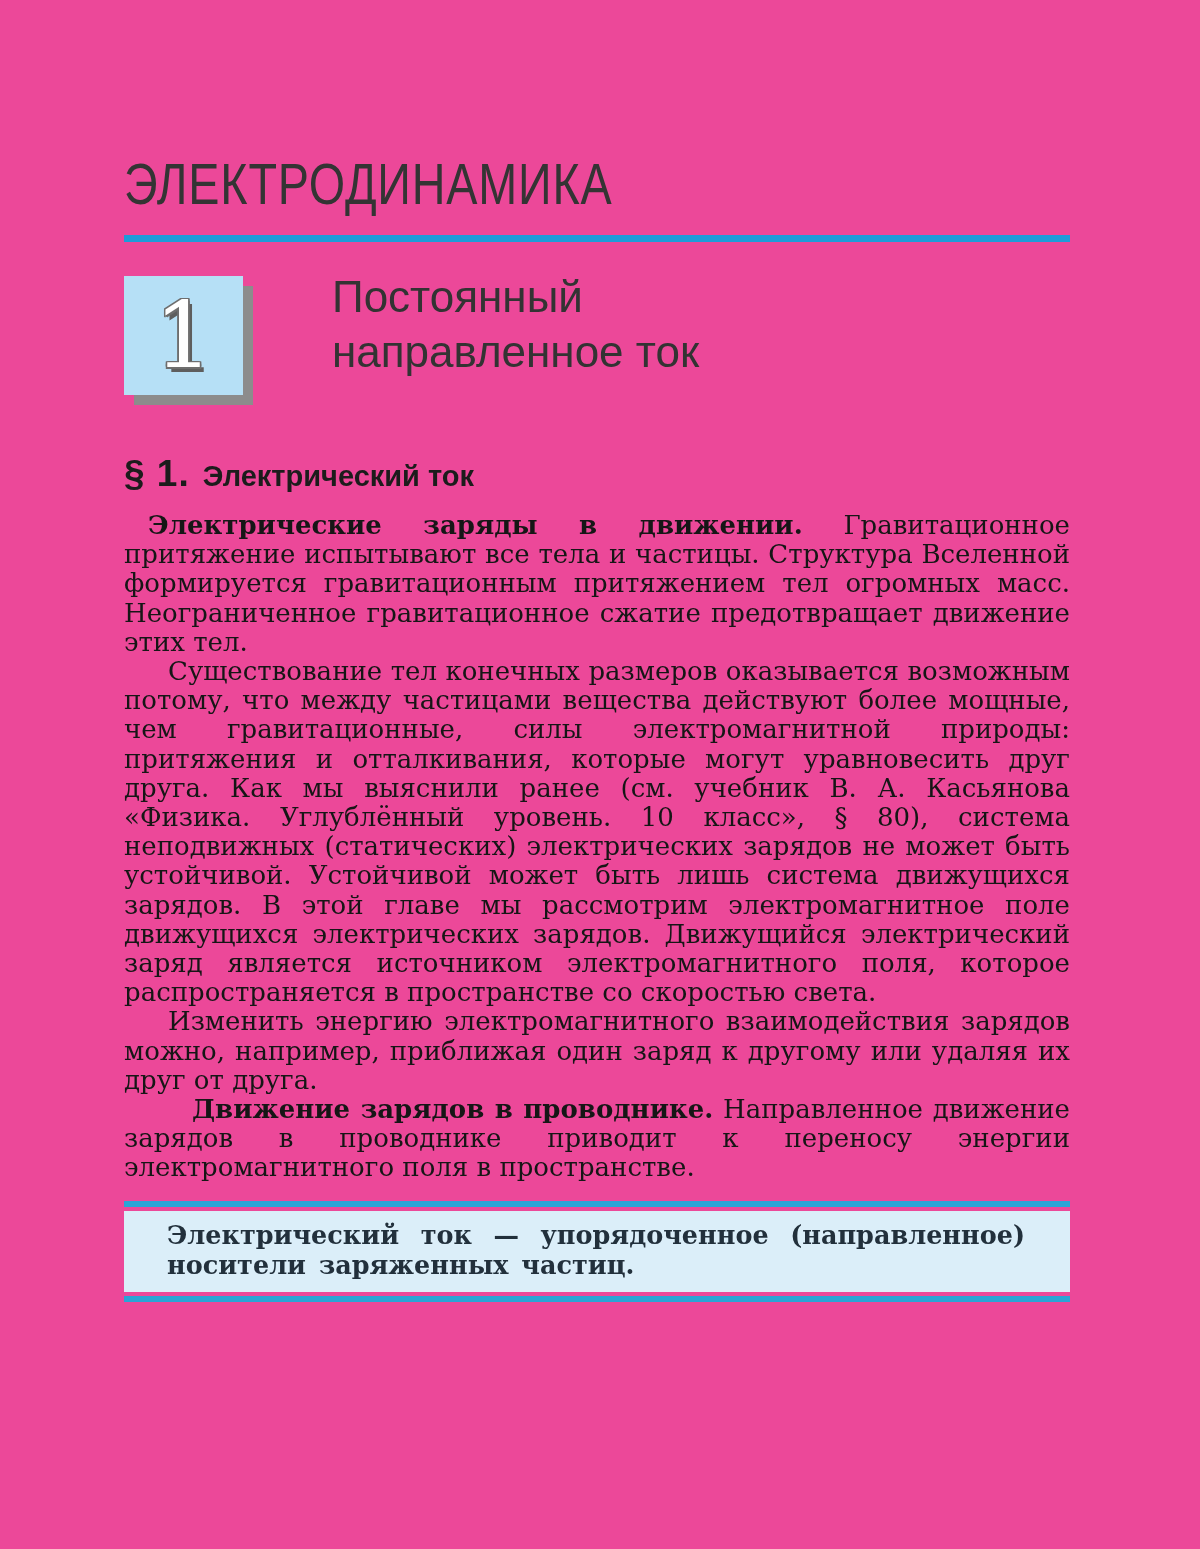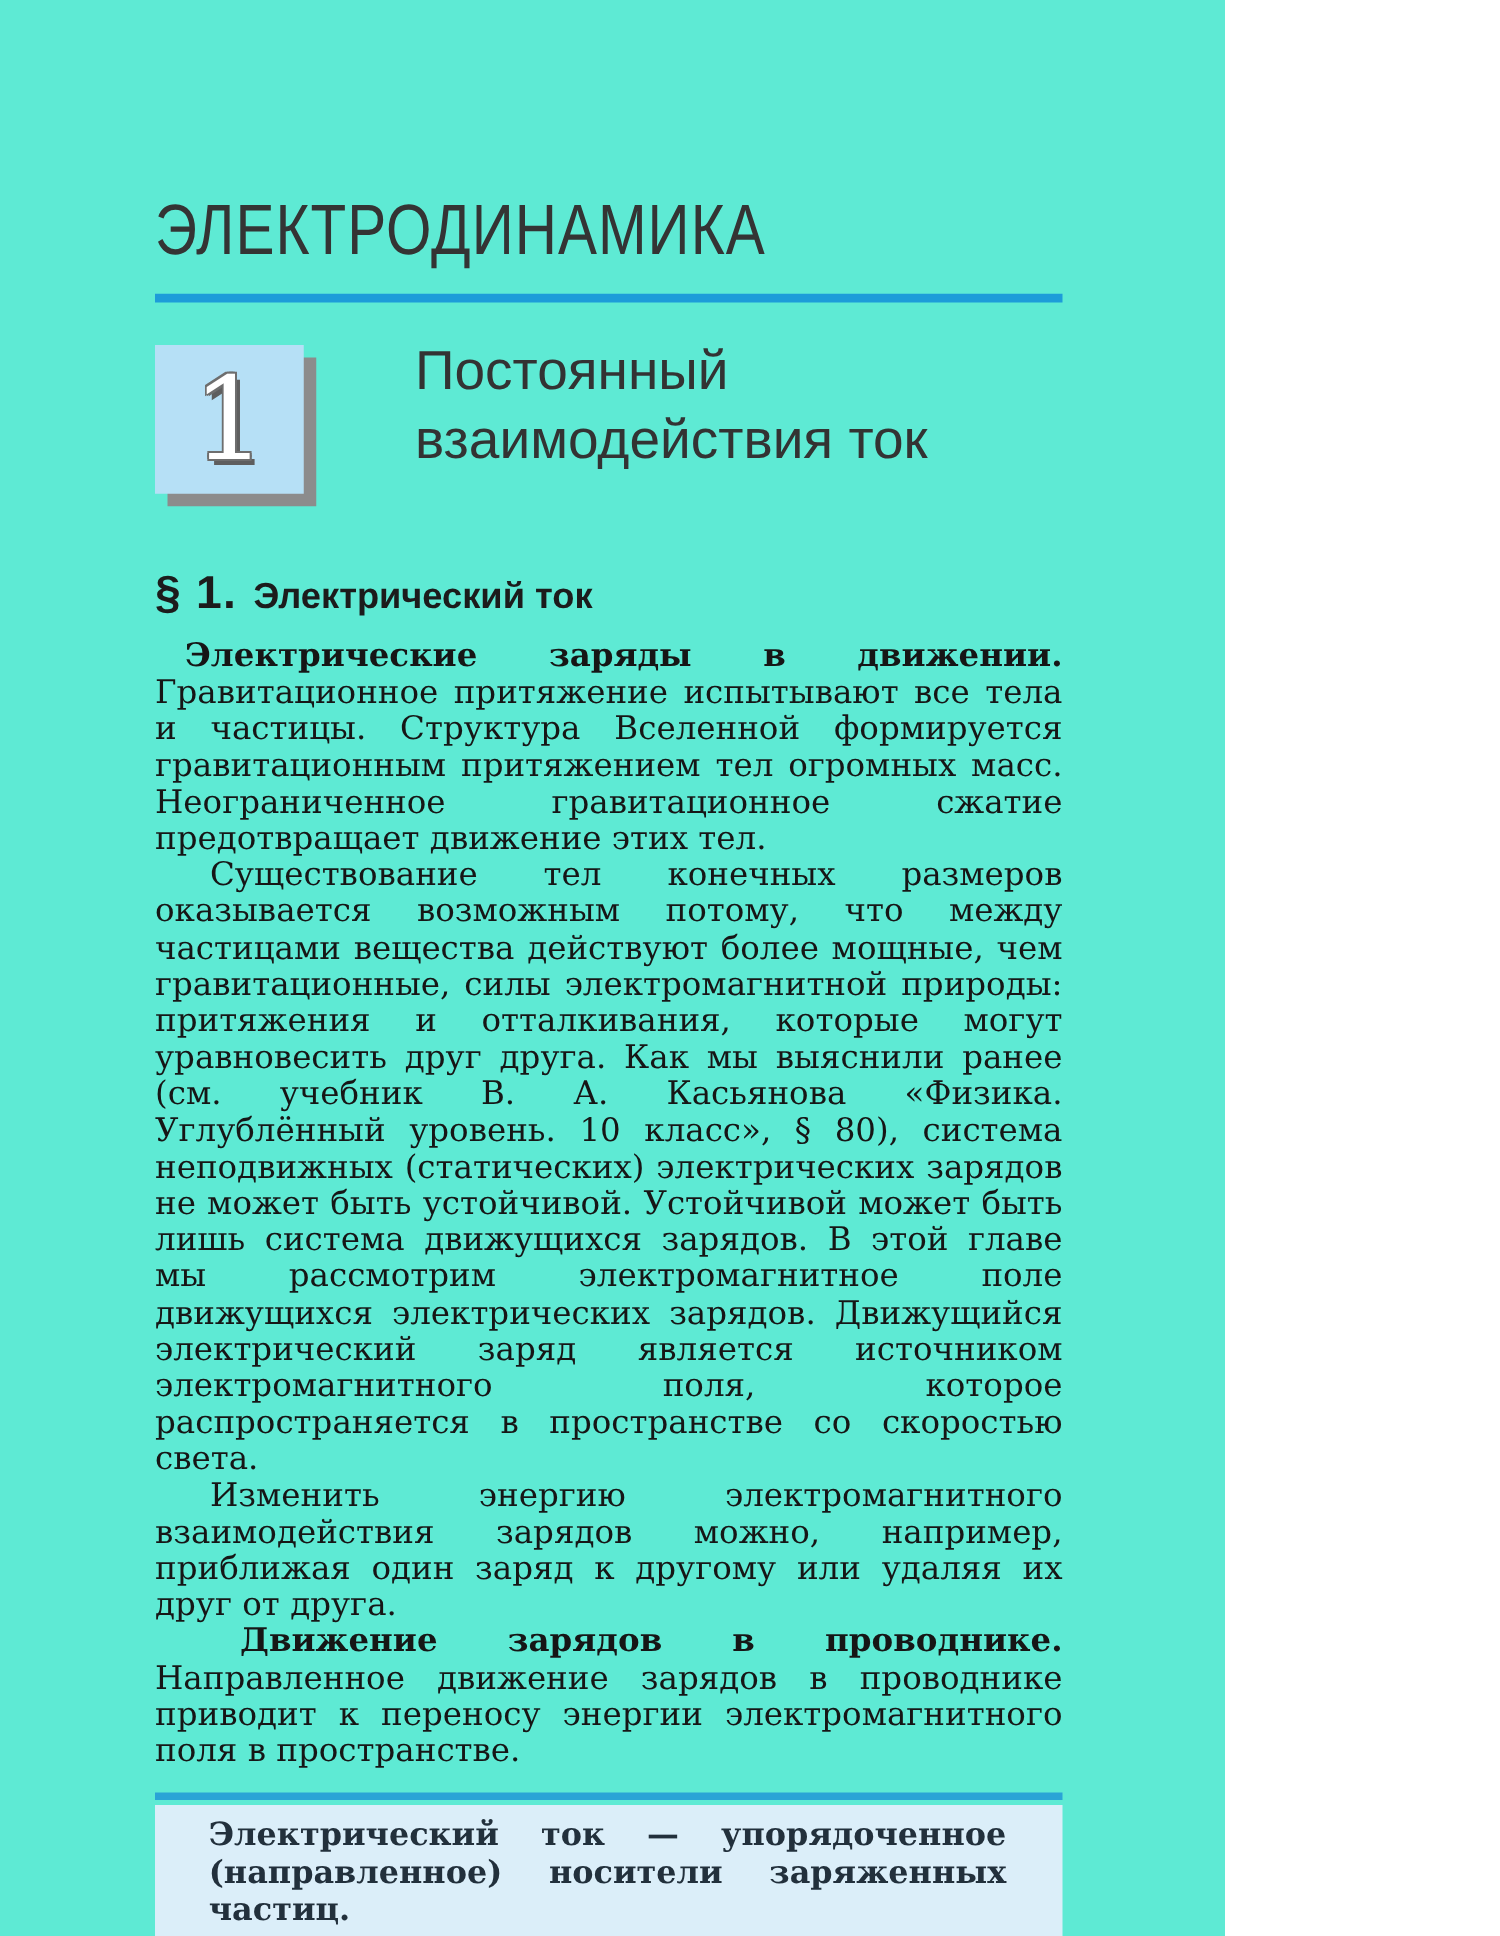--- a/index.html
+++ b/index.html
@@ -2,23 +2,23 @@
 <html lang="ru" style="--accent-rule: #1d9cd9; --chapter-box-bg: #b6e0f6; --chapter-box-shadow: #8c8c8c; --definition-bg: #dbeef9; --definition-rule: #2aa4d6;"><head>
 <meta charset="utf-8">
 <style>
   html, body {
     margin: 0;
     padding: 0;
     background: #ffffff;
   }
   .page {
     position: relative;
-    width: 980px;
+    width: 1200px;
     height: 1549px;
-    background: #5eead4;
+    background: #ec4899;
     box-sizing: border-box;
     padding: 0 130px 0 124px;
     overflow: hidden;
     font-family: "DejaVu Serif", serif;
     color: #161616;
   }
 
   
   .part-title {
     margin: 0;
@@ -158,21 +158,21 @@
 <div class="page">
 
   <h1 class="part-title"><span class="squeeze">ЭЛЕКТРОДИНАМИКА</span></h1>
 
   <div class="accent-rule"></div>
 
   <div class="chapter-row">
     <div class="chapter-box">
       <span class="chapter-num">1</span>
     </div>
-    <div class="chapter-title">Постоянный взаимодействия ток</div>
+    <div class="chapter-title">Постоянный направленное ток</div>
   </div>
 
   <h2 class="section-heading">
     <span class="section-number">§ 1.</span>
     <span class="section-title">Электрический ток</span>
   </h2>
 
   <div class="body-text">
 
     <p class="body-p"><span class="lead">Электрические заряды в движении.</span> <span>Гравитационное притяжение испытывают все тела и частицы. Структура Вселенной формируется гравитационным притяжением тел огромных масс. Неограниченное гравитационное сжатие предотвращает движение этих тел.</span></p>

